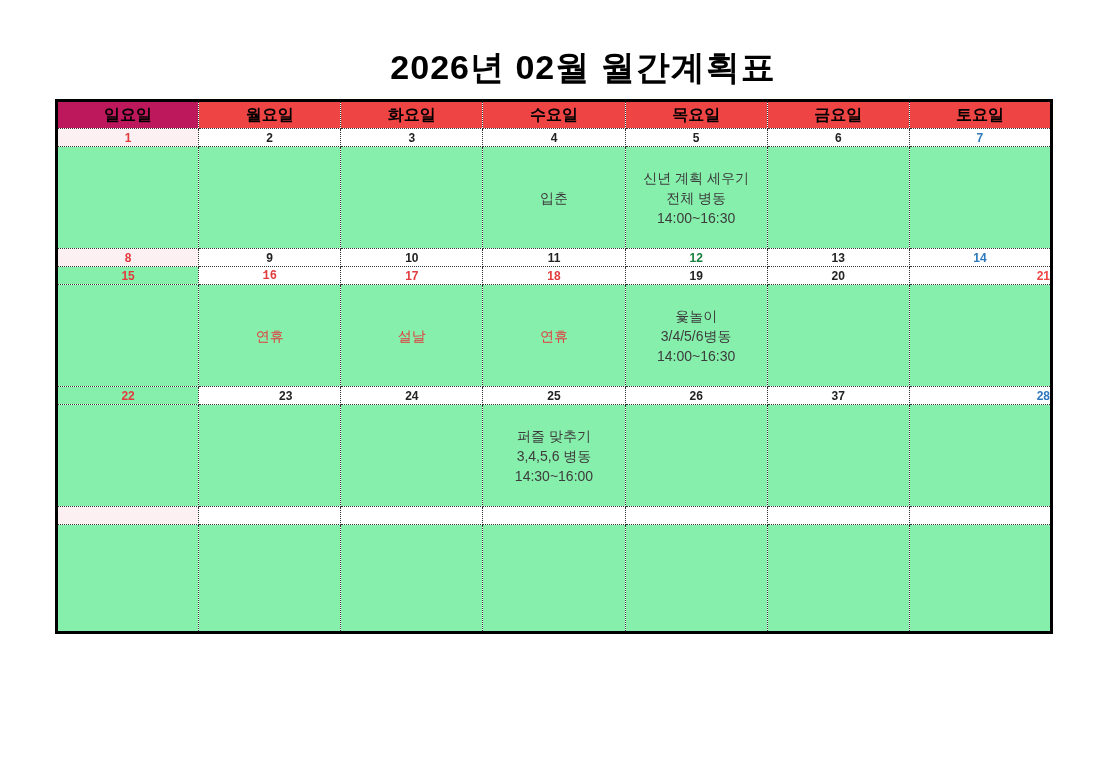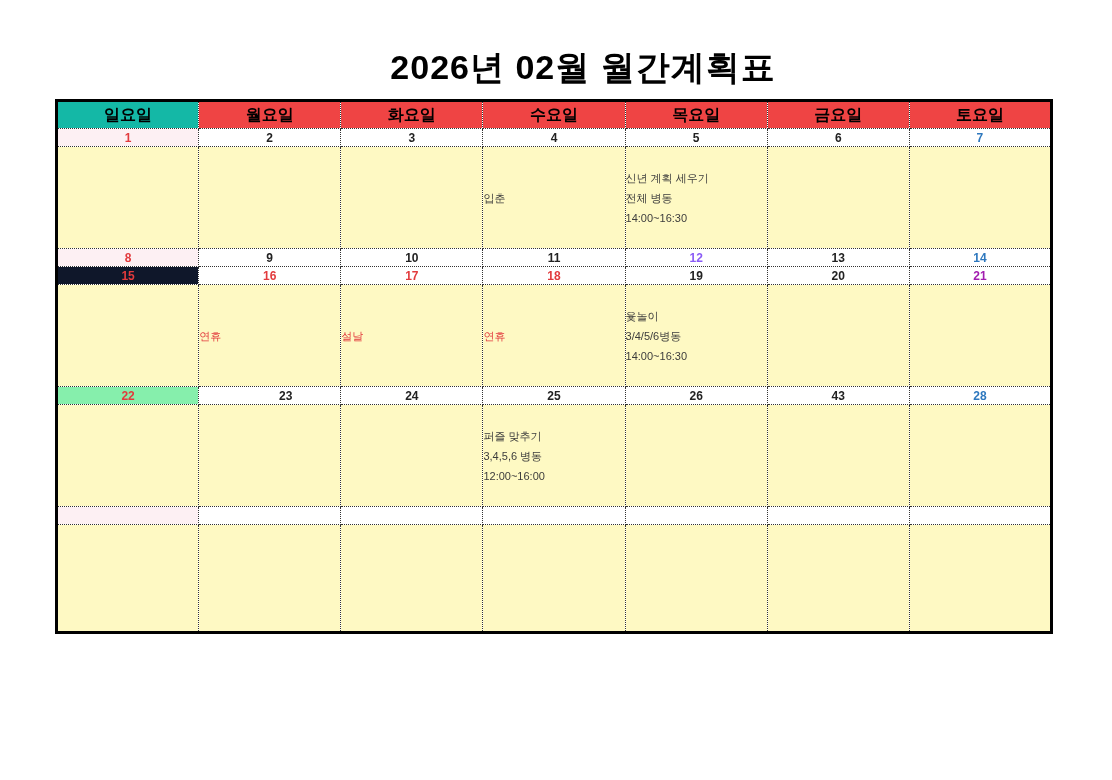--- a/index.html
+++ b/index.html
@@ -47,36 +47,37 @@
     height: 17px;
     font-size: 12px;
     font-weight: bold;
     text-align: center;
     vertical-align: middle;
     color: #222222;
     background: #ffffff;
   }
   .content-row td {
     height: 101px;
+    text-align: center;
     vertical-align: middle;
-    font-size: 11px;
-    background: #fef9c3;
+    font-size: 14px;
+    background: #86efac;
   }
   .content-row.last td { height: 106px; }
   .event-line { line-height: 20px; white-space: nowrap; }
 </style>
 </head>
 <body>
 
 <h1 class="title">2026년 02월 월간계획표</h1>
 
 <table class="calendar">
   <thead>
     <tr id="header-row">
-        <th class="weekday" style="background: #14b8a6;">일요일</th>
+        <th class="weekday" style="background: #be185d;">일요일</th>
         <th class="weekday">월요일</th>
         <th class="weekday">화요일</th>
         <th class="weekday">수요일</th>
         <th class="weekday">목요일</th>
         <th class="weekday">금요일</th>
         <th class="weekday">토요일</th>
       </tr>
   </thead>
   <tbody id="calendar-body">
       <tr class="date-row">
@@ -101,32 +102,32 @@
           <div class="event-line">14:00~16:30</div>
         </td>
         <td></td>
         <td></td>
       </tr>
       <tr class="date-row">
         <td style="background: rgb(253, 240, 243); color: rgb(226, 59, 61);">8</td>
         <td style="color: rgb(34, 34, 34);">9</td>
         <td style="color: rgb(34, 34, 34);">10</td>
         <td style="color: rgb(34, 34, 34);">11</td>
-        <td style="color: #8b5cf6;">12</td>
+        <td style="color: #15803d;">12</td>
         <td style="color: rgb(34, 34, 34);">13</td>
         <td style="color: rgb(46, 120, 190);">14</td>
       </tr>
       <tr class="date-row">
-        <td style="background: #0f172a; color: rgb(226, 59, 61);">15</td>
-        <td style="color: rgb(226, 59, 61);">16</td>
+        <td style="background: #86efac; color: rgb(226, 59, 61);">15</td>
+        <td style="color: rgb(226, 59, 61); font-family: Liberation Mono, monospace;">16</td>
         <td style="color: rgb(226, 59, 61);">17</td>
         <td style="color: rgb(226, 59, 61);">18</td>
         <td style="color: rgb(34, 34, 34);">19</td>
         <td style="color: rgb(34, 34, 34);">20</td>
-        <td style="color: #a21caf;">21</td>
+        <td style="color: #ef4444; text-align: right;">21</td>
       </tr>
       <tr class="content-row">
         <td></td>
         <td style="color: rgb(226, 59, 61);">
           <div class="event-line">연휴</div>
         </td>
         <td style="color: rgb(226, 59, 61);">
           <div class="event-line">설날</div>
         </td>
         <td style="color: rgb(226, 59, 61);">
@@ -139,31 +140,31 @@
         </td>
         <td></td>
         <td></td>
       </tr>
       <tr class="date-row">
         <td style="background: #86efac; color: rgb(226, 59, 61);">22</td>
         <td style="color: rgb(34, 34, 34); padding-left: 32px;">23</td>
         <td style="color: rgb(34, 34, 34);">24</td>
         <td style="color: rgb(34, 34, 34);">25</td>
         <td style="color: rgb(34, 34, 34);">26</td>
-        <td style="color: rgb(34, 34, 34);">43</td>
-        <td style="color: rgb(46, 120, 190);">28</td>
+        <td style="color: rgb(34, 34, 34);">37</td>
+        <td style="color: rgb(46, 120, 190); text-align: right;">28</td>
       </tr>
       <tr class="content-row">
         <td></td>
         <td></td>
         <td></td>
         <td style="color: rgb(60, 60, 60);">
           <div class="event-line">퍼즐 맞추기</div>
           <div class="event-line">3,4,5,6 병동</div>
-          <div class="event-line">12:00~16:00</div>
+          <div class="event-line">14:30~16:00</div>
         </td>
         <td></td>
         <td></td>
         <td></td>
       </tr>
       <tr class="date-row">
         <td style="background: rgb(253, 240, 243); color: rgb(34, 34, 34);"></td>
         <td style="color: rgb(34, 34, 34);"></td>
         <td style="color: rgb(34, 34, 34);"></td>
         <td style="color: rgb(34, 34, 34);"></td>

